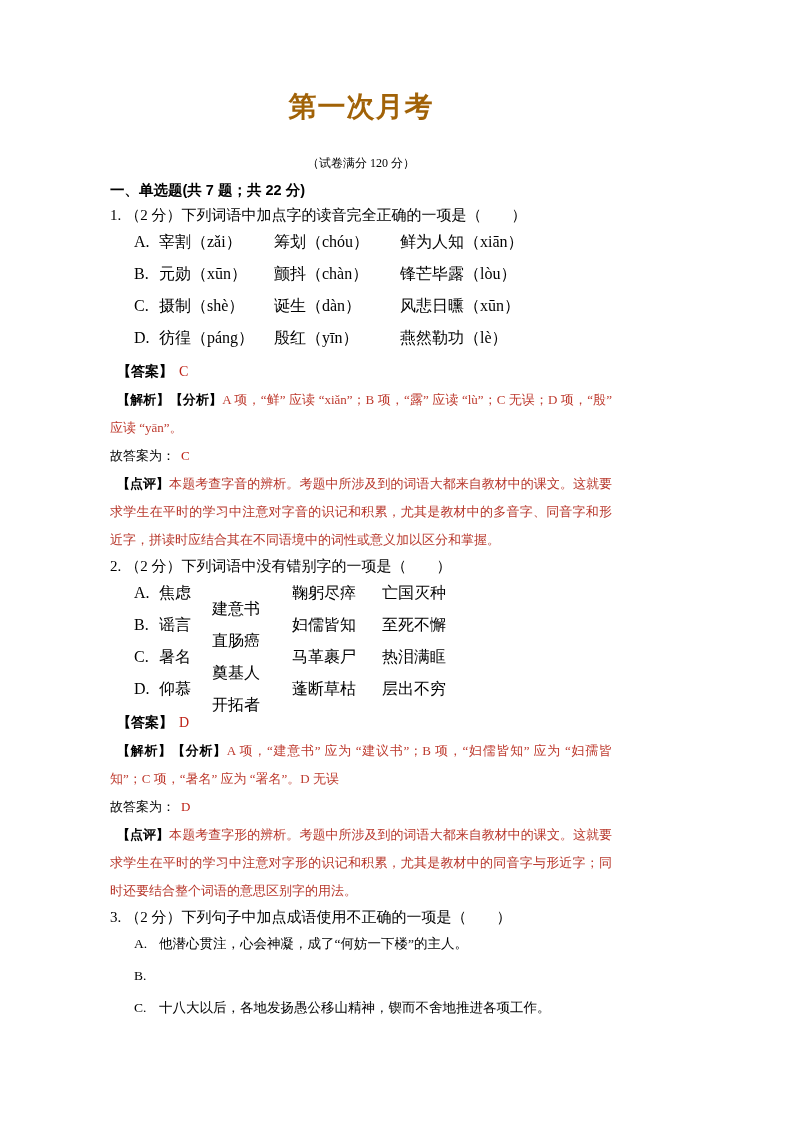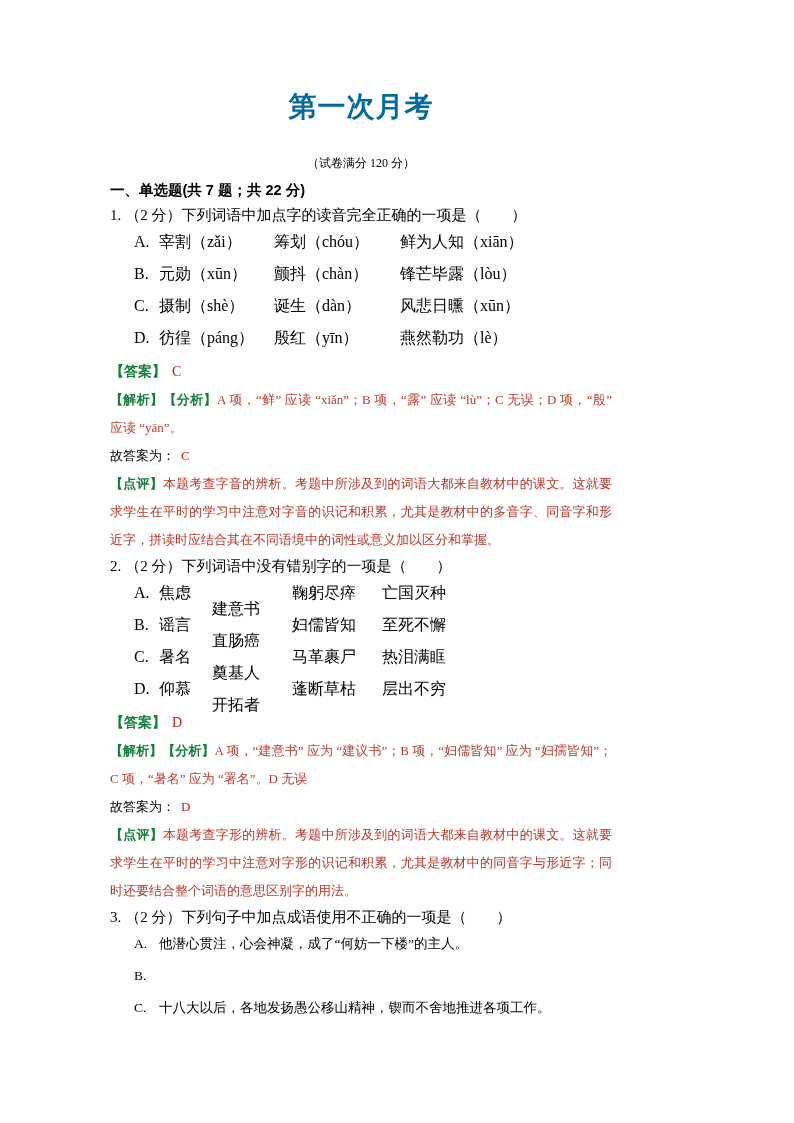--- a/index.html
+++ b/index.html
@@ -12,21 +12,21 @@
   }
   .page { padding: 88px 182px 0 110px; box-sizing: border-box; }
   p { margin: 0; }
 
   .title {
     margin: 0;
     text-align: center;
     font-size: 28px;
     line-height: 38px;
     font-weight: bold;
-    color: #0369a1;
+    color: #a16207;
     letter-spacing: 1px;
     width: 502px;
   }
   .subtitle {
     margin-top: 26px;
     text-align: center;
     font-size: 12px;
     line-height: 22px;
     width: 502px;
   }
@@ -49,21 +49,21 @@
   .q1 .c2 { width: 126px; flex: 0 0 auto; }
   .q2 .c1 { width: 53px;  flex: 0 0 auto; font-family: Liberation Serif, serif; }
   .q2 .c2 { width: 80px;  flex: 0 0 auto; margin-top: 16px; }
   .q2 .c3 { width: 90px;  flex: 0 0 auto; }
 
   .ans-line   { margin-top: 4px; font-size: 14px; line-height: 28px; }
   .analysis   { font-size: 13px; line-height: 28px; text-align: justify; word-break: break-all; }
   .conclusion { font-size: 13px; line-height: 28px; }
   .comment    { font-size: 13px; line-height: 28px; text-align: justify; word-break: break-all; color: #B8382C; }
 
-  .tag { color: #15803d; font-weight: bold; }
+  .tag { color: #000000; font-weight: bold; margin-left: 7px; }
   .red-text { color: #BE3A2E; }
   .ans-letter { color: #BE2015; margin-left: 6px; }
 </style>
 </head>
 <body>
 
 <div class="page">
 
   <h1 class="title">第一次月考</h1>
   <div class="subtitle">（试卷满分 120 分）</div>

